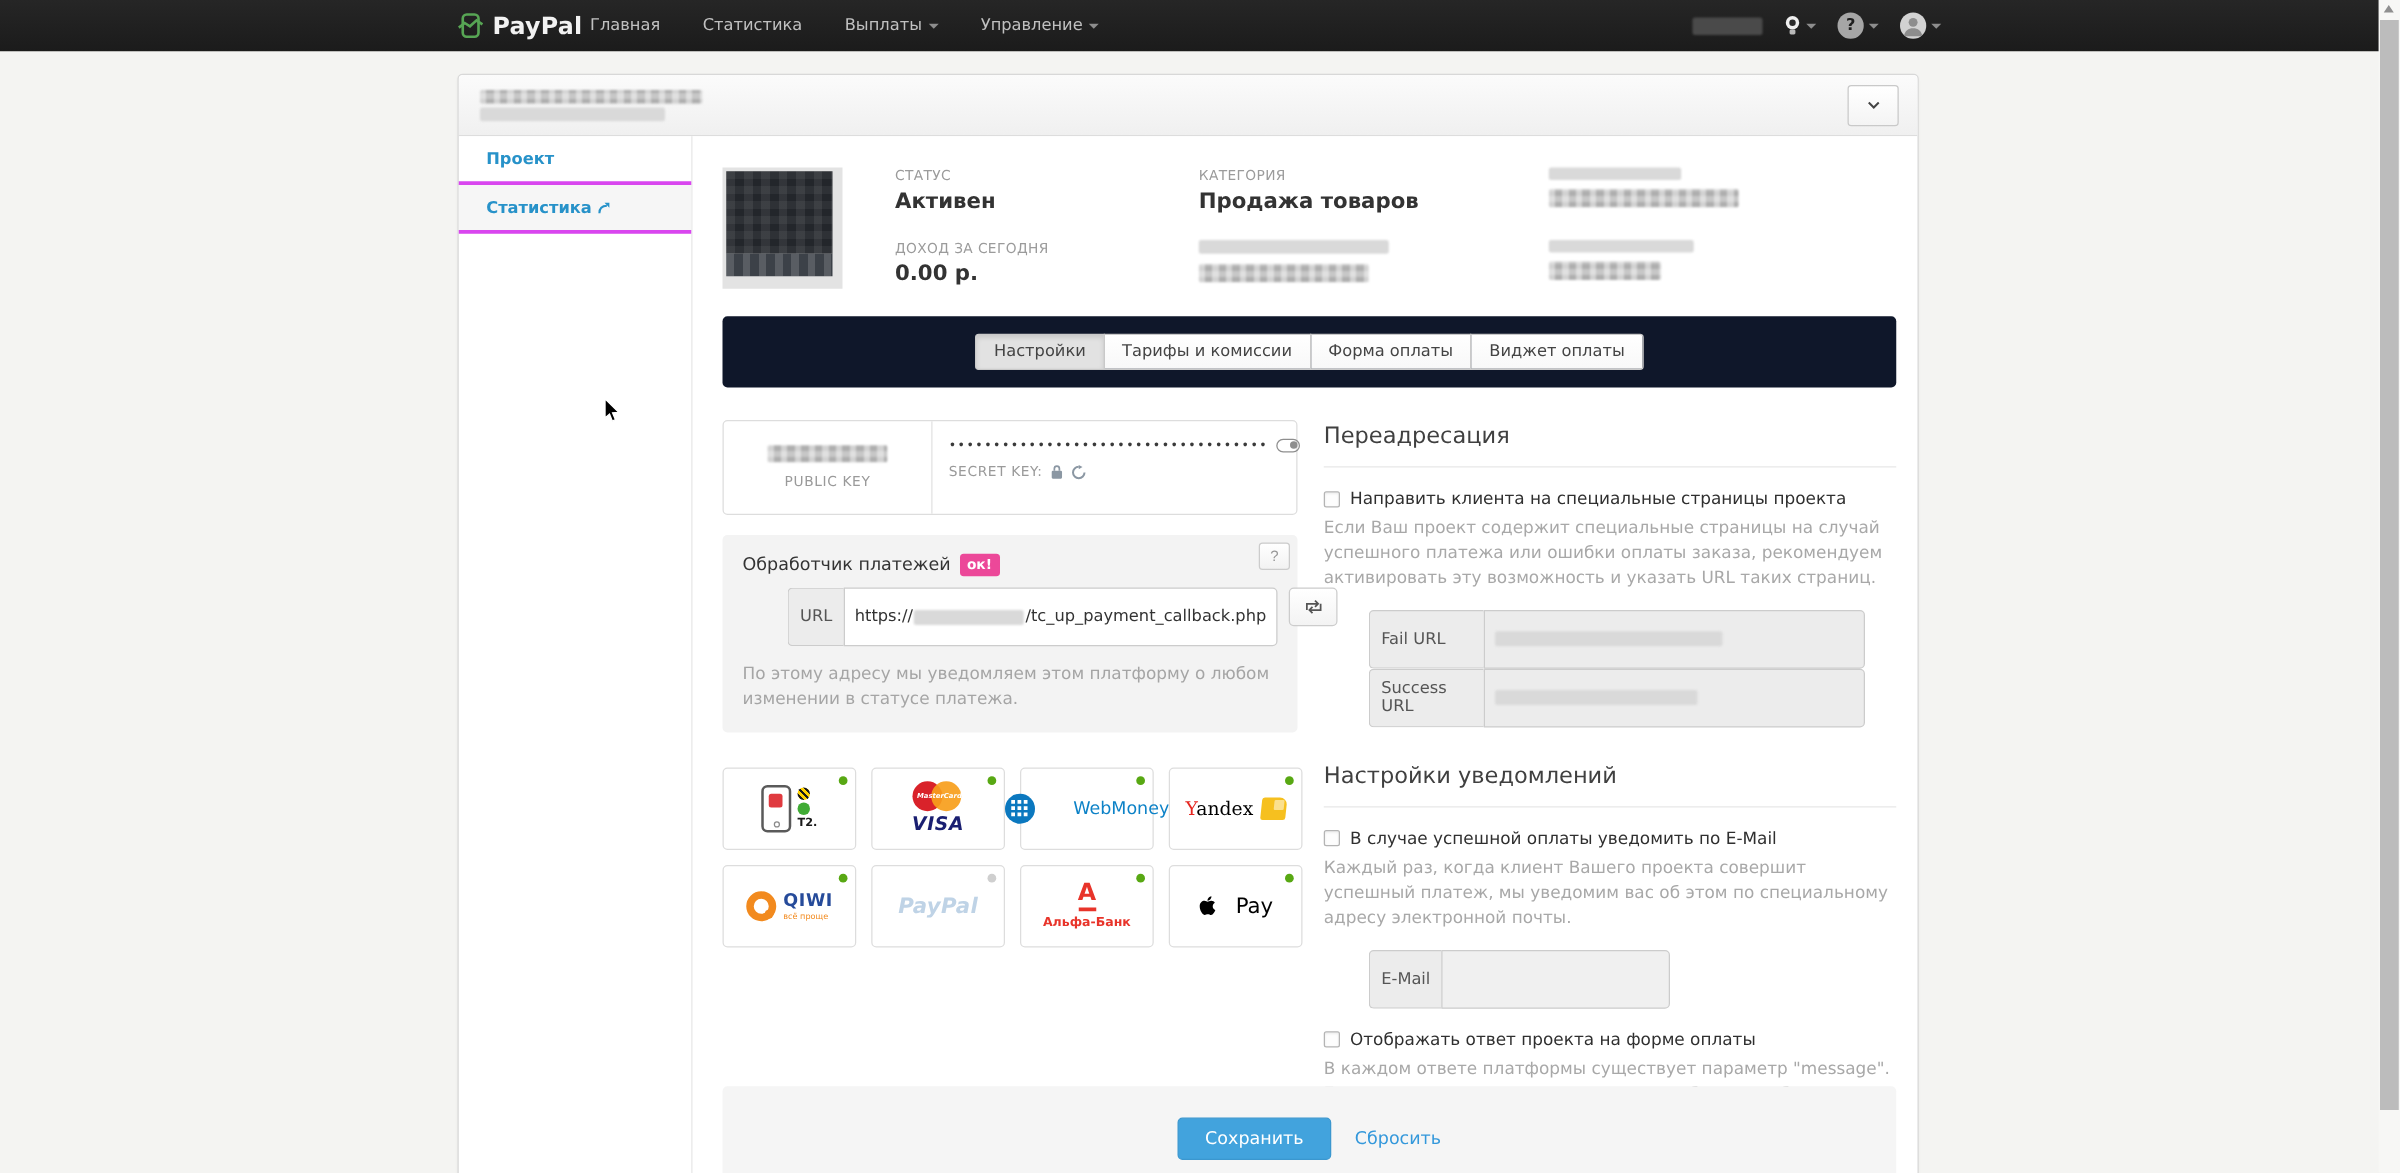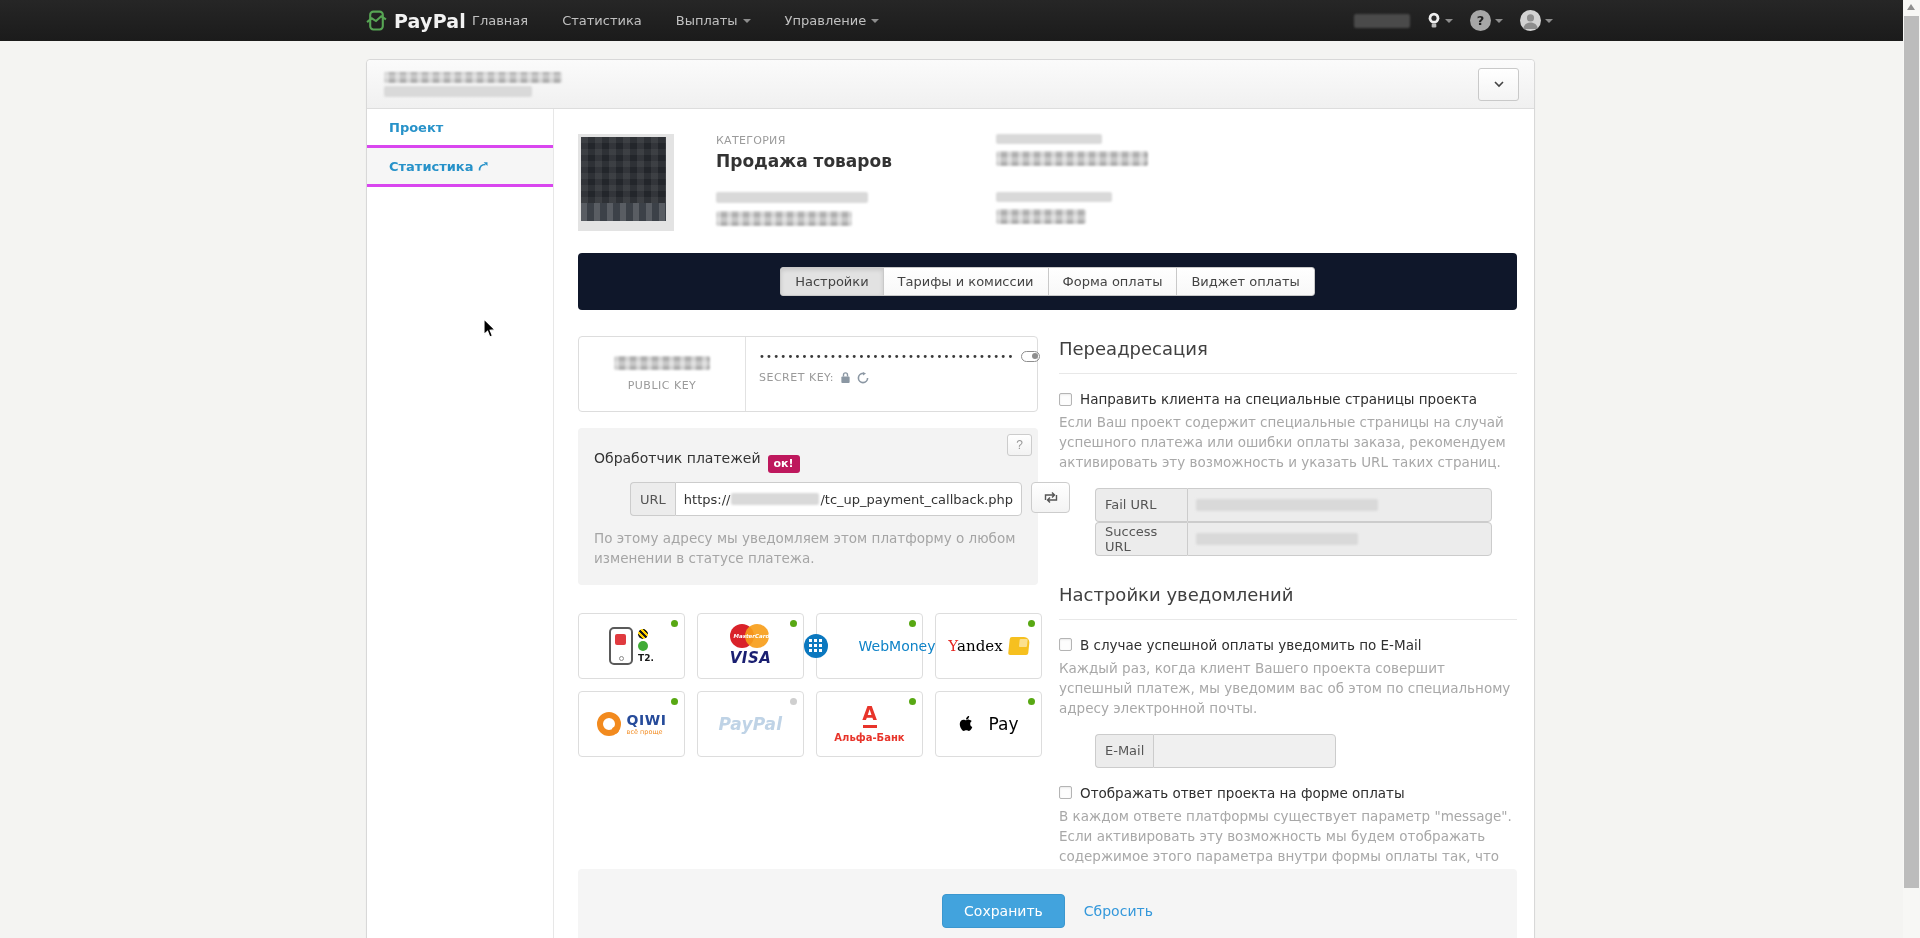--- a/index.html
+++ b/index.html
@@ -100,23 +100,23 @@
   .secret-row { display:flex; align-items:center; gap:6px; }
   .key-ico { cursor:pointer; display:inline-flex; }
 
   
   .handler-panel { margin-top:16px; background:#f3f3f3; border-radius:4px; position:relative; padding:15px 16px 16px; }
   .help-btn { position:absolute; top:6px; right:6px; width:25px; height:22px;
               background:linear-gradient(#fff,#f2f2f2); border:1px solid #ccc; border-radius:3px;
               font-size:12px; color:#999; cursor:pointer; }
   .handler-title-row { display:flex; align-items:center; gap:7px; margin-bottom:9px; }
   .handler-title { font-size:14px; color:#333; }
-  .ok-badge { background:#be185d; color:#fff; font-size:11px; font-weight:bold;
-              border-radius:3px; padding:2px 6px 3px;margin-top:12px; }
-  .ig { display:flex; height:34px;padding-left:36px; }
+  .ok-badge { background:#ec4899; color:#fff; font-size:11px; font-weight:bold;
+              border-radius:3px; padding:2px 6px 3px; }
+  .ig { display:flex; height:47px;padding-left:36px; }
   .ig-addon { border:1px solid #ccc; border-right:none; background:#ececec; border-radius:4px 0 0 4px;
               padding:0 9px; font-size:13px; color:#555; display:flex; align-items:center; flex:none; }
   .ig-input { border:1px solid #ccc; background:#fff; border-radius:0 4px 4px 0; flex:1;
               padding:0 8px; font-size:13px; color:#333; display:flex; align-items:center;
               white-space:nowrap; overflow:hidden; }
   .url-row { display:flex; }
   .url-row .ig { flex:1; }
   .refresh-btn { margin-left:9px; width:39px; height:31px; flex:none;
                  background:linear-gradient(#fff,#f3f3f3); border:1px solid #ccc; border-radius:4px;
                  display:flex; align-items:center; justify-content:center; cursor:pointer; }
@@ -289,20 +289,27 @@
       </div>
     </div>
 
     <div class="main">
 
       <div class="overview">
         <div class="thumb-frame">
           <div class="thumb-img"></div>
           <div class="thumb-band"></div>
         </div>
+        <div class="ov-col" style="width:243px;">
+          <span class="ov-label">СТАТУС</span>
+          <span class="ov-value">Активен</span>
+          <span class="ov-gap"></span>
+          <span class="ov-label">ДОХОД ЗА СЕГОДНЯ</span>
+          <span class="ov-value">0.00 р.</span>
+        </div>
         <div class="ov-col" style="width:280px;">
           <span class="ov-label">КАТЕГОРИЯ</span>
           <span class="ov-value">Продажа товаров</span>
           <span class="ov-gap"></span>
           <span class="blur light" style="width:152px;height:11px;margin-bottom:8px;"></span>
           <span class="blur" style="width:136px;height:15px;"></span>
         </div>
         <div class="ov-col">
           <span class="blur light" style="width:106px;height:10px;margin-bottom:7px;"></span>
           <span class="blur" style="width:152px;height:15px;"></span>

